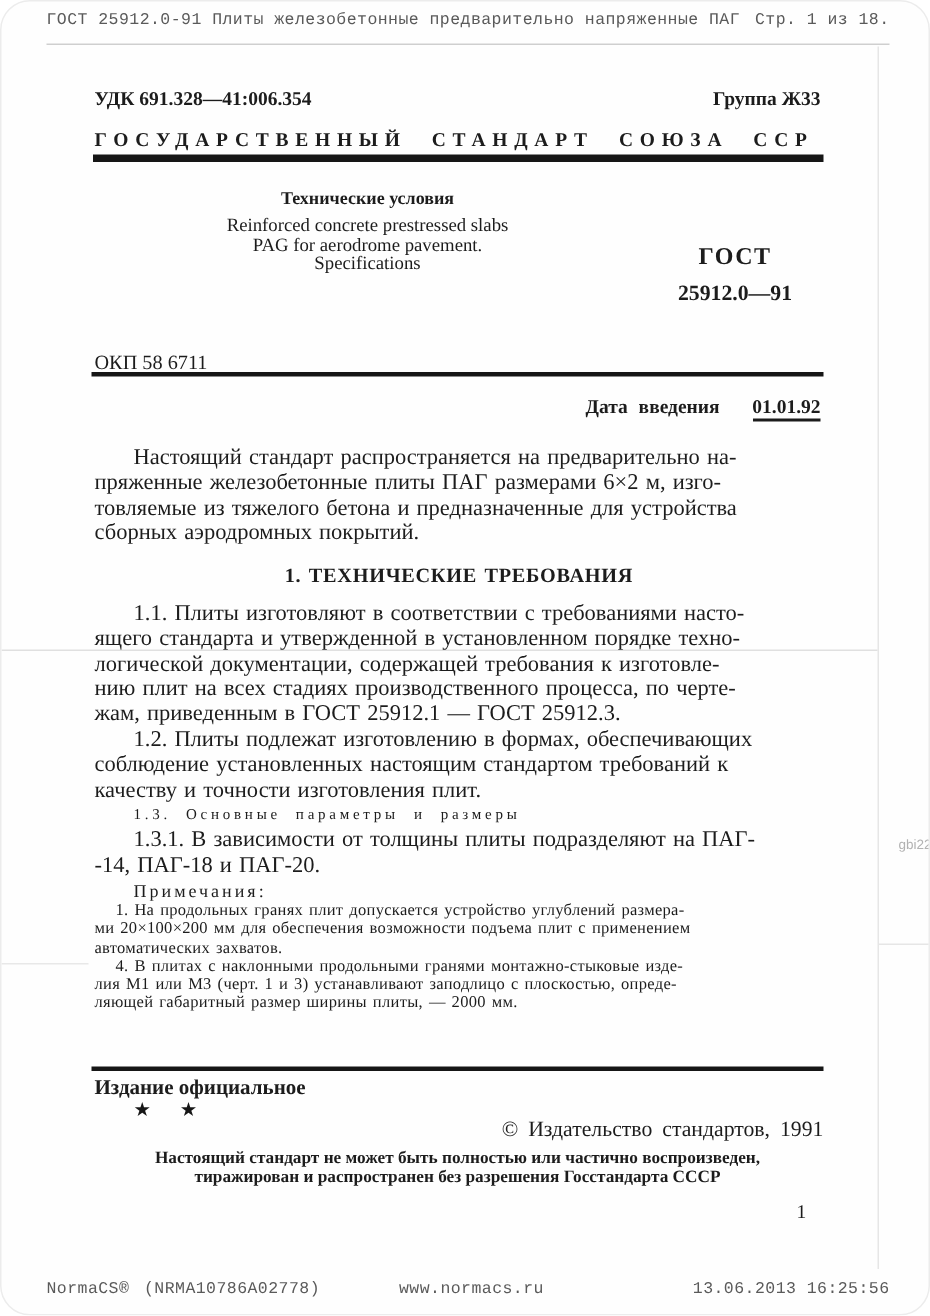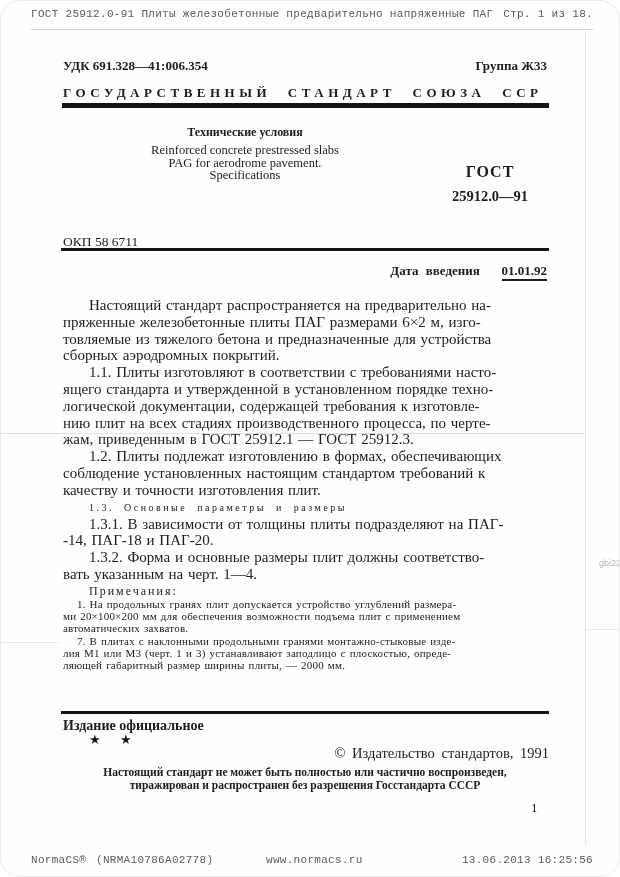--- a/index.html
+++ b/index.html
@@ -102,38 +102,37 @@
     <span>Дата введения</span>
     <span>&nbsp;</span>
     <span class="date-value">01.01.92</span>
   </div>
 
   <div class="body">
     <p class="para">Настоящий стандарт распространяется на предварительно на-
 пряженные железобетонные плиты ПАГ размерами 6×2 м, изго-
 товляемые из тяжелого бетона и предназначенные для устройства
 сборных аэродромных покрытий.</p>
+    <div class="section-heading">1. ТЕХНИЧЕСКИЕ ТРЕБОВАНИЯ</div>
     <p class="para">1.1. Плиты изготовляют в соответствии с требованиями насто-
 ящего стандарта и утвержденной в установленном порядке техно-
 логической документации, содержащей требования к изготовле-
 нию плит на всех стадиях производственного процесса, по черте-
 жам, приведенным в ГОСТ 25912.1 — ГОСТ 25912.3.</p>
     <p class="para">1.2. Плиты подлежат изготовлению в формах, обеспечивающих
 соблюдение установленных настоящим стандартом требований к
 качеству и точности изготовления плит.</p>
     <div class="spaced-line">1.3. Основные параметры и размеры</div>
     <p class="para">1.3.1. В зависимости от толщины плиты подразделяют на ПАГ-
 -14, ПАГ-18 и ПАГ-20.</p>
-    <p class="para">1.3.2. Форма и основные размеры плит должны соответство-
-вать указанным на черт. 1—4.</p>
     <div class="notes-label">Примечания:</div>
     <p class="note">1. На продольных гранях плит допускается устройство углублений размера-
 ми 20×100×200 мм для обеспечения возможности подъема плит с применением
 автоматических захватов.</p>
-    <p class="note">7. В плитах с наклонными продольными гранями монтажно-стыковые изде-
+    <p class="note">4. В плитах с наклонными продольными гранями монтажно-стыковые изде-
 лия М1 или М3 (черт. 1 и 3) устанавливают заподлицо с плоскостью, опреде-
 ляющей габаритный размер ширины плиты, — 2000 мм.</p>
   </div>
 
   <div class="rule-bottom"></div>
   <div class="edition">Издание официальное</div>
   <div class="stars">★ ★</div>
   <div class="copyright">© Издательство стандартов, 1991</div>
   <div class="disclaimer">Настоящий стандарт не может быть полностью или частично воспроизведен,
 тиражирован и распространен без разрешения Госстандарта СССР</div>

